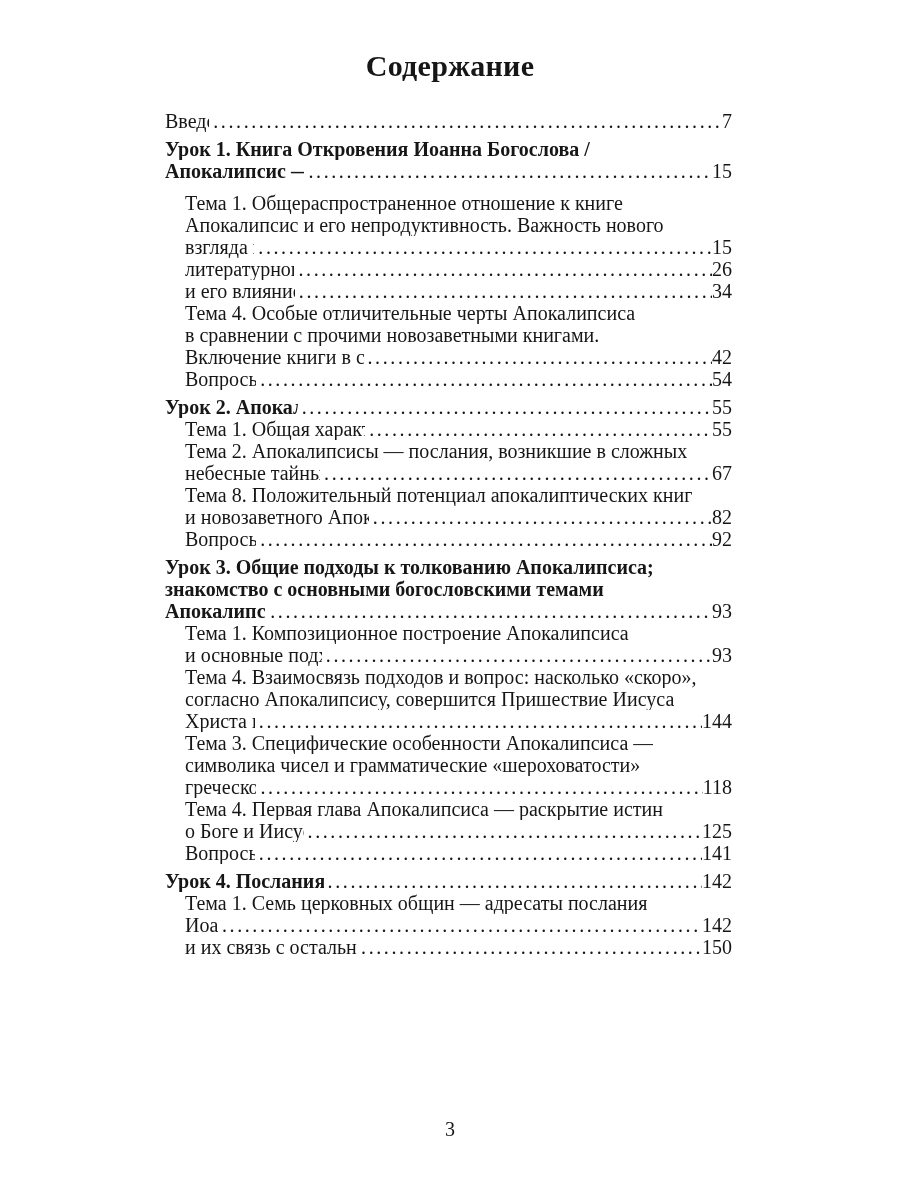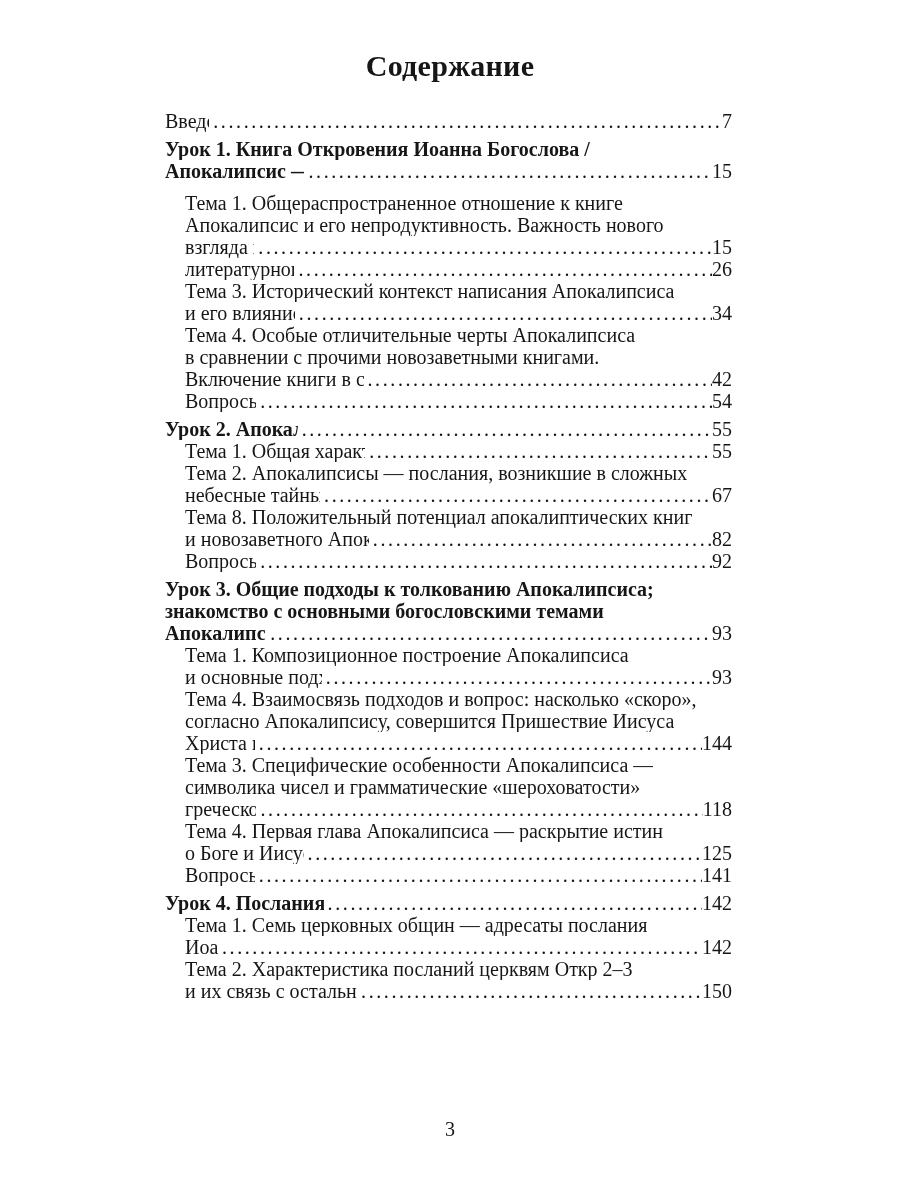--- a/index.html
+++ b/index.html
@@ -96,23 +96,20 @@
         </div>
       </div>
       <div class="entry topic">
         <div class="line leader">
           <span class="txt">литературного произведения</span>
           <span class="dots"></span>
           <span class="pg">26</span>
         </div>
       </div>
       <div class="entry topic">
-        <div class="line">
-          <span class="txt">Тема 3. Исторический контекст написания Апокалипсиса</span>
-        </div>
         <div class="line leader">
           <span class="txt">и его влияние на содержание</span>
           <span class="dots"></span>
           <span class="pg">34</span>
         </div>
       </div>
       <div class="entry topic">
         <div class="line">
           <span class="txt">Тема 4. Особые отличительные черты Апокалипсиса</span>
         </div>
@@ -250,23 +247,20 @@
         <div class="line">
           <span class="txt">Тема 1. Семь церковных общин — адресаты послания</span>
         </div>
         <div class="line leader">
           <span class="txt">Иоанна</span>
           <span class="dots"></span>
           <span class="pg">142</span>
         </div>
       </div>
       <div class="entry topic">
-        <div class="line">
-          <span class="txt">Тема 2. Характеристика посланий церквям Откр 2–3</span>
-        </div>
         <div class="line leader">
           <span class="txt">и их связь с остальным повествованием Апокалипсиса</span>
           <span class="dots"></span>
           <span class="pg">150</span>
         </div>
       </div>
     </div>
   <div class="folio">3</div>
 </div>
 

